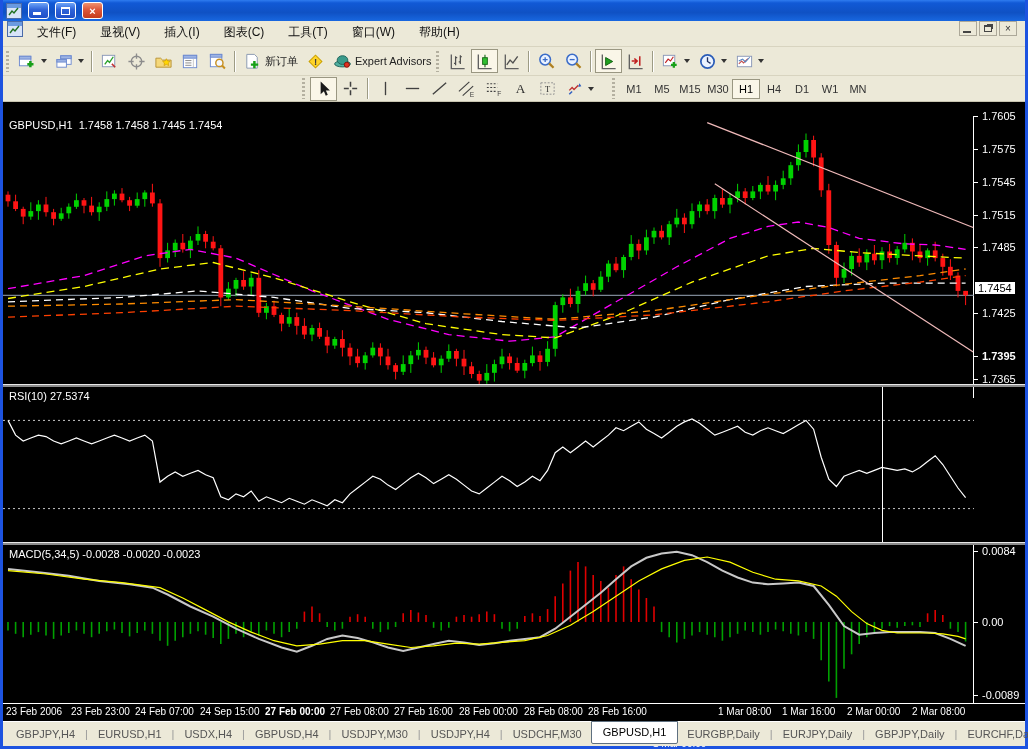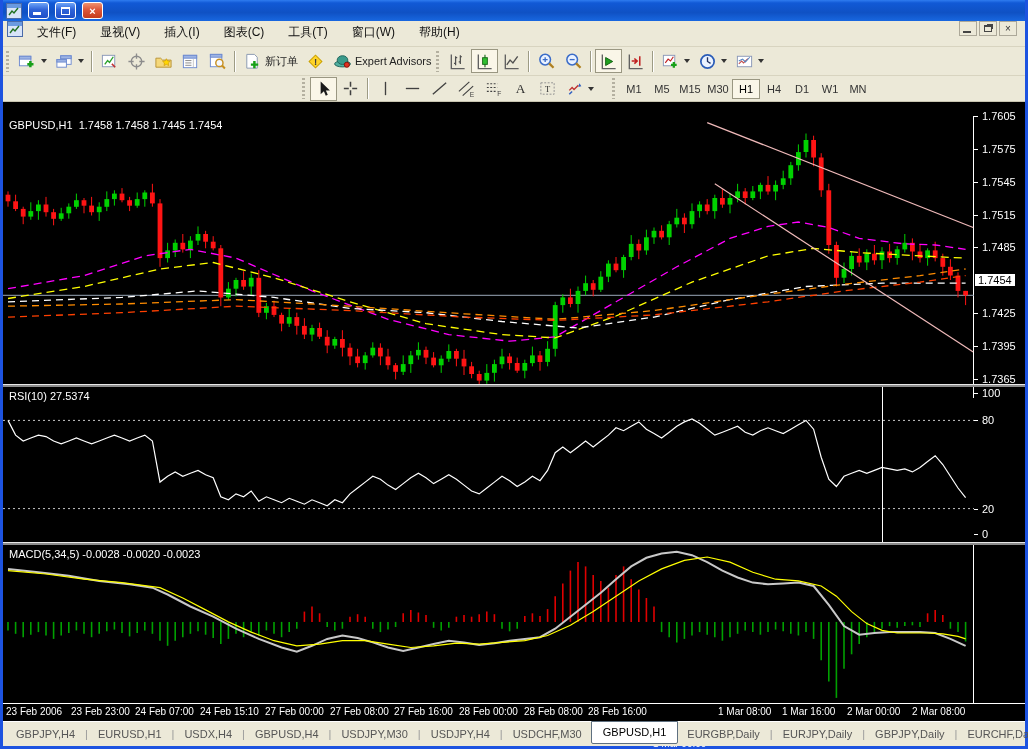--- a/index.html
+++ b/index.html
@@ -668,40 +668,34 @@
           <path d="M711.8 67.8L970.2 236.1" fill="none" stroke="#EFB9B9" stroke-width="1.2"></path>
         </svg>
     </div>
     <div class="scale" id="scale-main">
         <span class="tick" style="top: 8.2093px;"><i></i>1.7605</span>
         <span class="tick" style="top: 41px;"><i></i>1.7575</span>
         <span class="tick" style="top: 73.7907px;"><i></i>1.7545</span>
         <span class="tick" style="top: 106.581px;"><i></i>1.7515</span>
         <span class="tick" style="top: 139.372px;"><i></i>1.7485</span>
         <span class="tick" style="top: 204.953px;"><i></i>1.7425</span>
-        <span class="tick" style="top: 238px;"><i></i>1.7395</span>
+        <span class="tick" style="top: 248px; font-weight: bold;"><i></i>1.7395</span>
         <span class="tick" style="top: 270.535px;"><i></i>1.7365</span>
-        <span class="curprice" style="top: 172px; text-align: right;">1.7454</span>
+        <span class="curprice" style="top: 180px; text-align: right;">1.7454</span>
       </div>
     <div class="pane-sep" id="sep1"></div>
 
     <div class="pane" id="pane-rsi">
       <span class="pane-label">RSI(10) 27.5374</span>
       <svg id="svg-rsi" width="971" height="155">
           <line x1="0" y1="33.4" x2="971" y2="33.4" stroke="#C8C8C8" stroke-width="1" stroke-dasharray="2 3"></line>
           <line x1="0" y1="121.6" x2="971" y2="121.6" stroke="#C8C8C8" stroke-width="1" stroke-dasharray="2 3"></line>
           <path d="M5.0 33.4L12.6 48.1L20.2 54.0L27.8 51.0L35.4 48.1L43.0 49.6L50.6 54.0L58.2 56.9L65.8 54.0L73.4 51.0L81.0 54.0L88.6 56.9L96.2 54.0L103.8 51.0L111.4 48.1L119.0 51.0L126.6 54.0L134.2 51.0L141.8 48.1L149.4 54.0L157.0 95.1L164.6 89.3L172.2 84.9L179.8 89.3L187.4 86.3L195.0 83.4L202.6 87.8L210.2 90.7L217.8 109.8L225.4 112.8L233.0 106.9L240.6 109.8L248.2 104.0L255.8 114.3L263.4 109.8L271.0 112.8L278.6 115.7L286.2 111.3L293.8 114.3L301.4 117.2L309.0 112.8L316.6 115.7L324.2 118.7L331.8 112.8L339.4 115.7L347.0 106.9L354.6 101.0L362.2 95.1L369.8 89.3L377.4 92.2L385.0 98.1L392.6 102.5L400.2 96.6L407.8 90.7L415.4 86.3L423.0 90.7L430.6 96.6L438.2 92.2L445.8 87.8L453.4 92.2L461.0 98.1L468.6 104.0L476.2 106.9L483.8 101.0L491.4 95.1L499.0 89.3L506.6 93.7L514.2 99.5L521.8 95.1L529.4 89.3L537.0 93.7L544.6 83.4L552.2 65.7L559.8 59.9L567.4 65.7L575.0 59.9L582.6 54.0L590.2 59.9L597.8 54.0L605.4 48.1L613.0 40.8L620.6 43.7L628.2 39.3L635.8 34.9L643.4 42.2L651.0 46.6L658.6 51.0L666.2 45.2L673.8 39.3L681.4 34.9L689.0 31.9L696.6 36.3L704.2 42.2L711.8 48.1L719.4 45.2L727.0 42.2L734.6 39.3L742.2 45.2L749.8 48.1L757.4 43.7L765.0 40.8L772.6 43.7L780.2 46.6L787.8 42.2L795.4 37.8L803.0 33.4L810.6 42.2L818.2 70.2L825.8 92.2L833.4 99.5L841.0 89.3L848.6 86.3L856.2 83.4L863.8 86.3L871.4 83.4L879.0 80.4L886.6 81.9L894.2 83.4L901.8 81.9L909.4 84.9L917.0 80.4L924.6 74.6L932.2 68.7L939.8 77.5L947.4 89.3L955.0 101.0L962.6 110.6" fill="none" stroke="#FFFFFF" stroke-width="1.2"></path>
         </svg>
     </div>
-    <div class="scale" id="scale-rsi">
-        <span class="tick" style="top: 0px;"><i></i>100</span>
-        <span class="tick" style="top: 27.4px;"><i></i>80</span>
-        <span class="tick" style="top: 115.6px;"><i></i>20</span>
-        <span class="tick" style="top: 141px;"><i></i>0</span>
-      </div>
     <div class="pane-sep" id="sep2"></div>
 
     <div class="pane" id="pane-macd">
       <span class="pane-label">MACD(5,34,5) -0.0028 -0.0020 -0.0023</span>
       <svg id="svg-macd" width="971" height="158">
           <line x1="5" y1="76.9" x2="5" y2="85.4" stroke="#00A000" stroke-width="1.6"></line>
           <line x1="12.6" y1="76.9" x2="12.6" y2="88.8" stroke="#00A000" stroke-width="1.6"></line>
           <line x1="20.2" y1="76.9" x2="20.2" y2="92.2" stroke="#00A000" stroke-width="1.6"></line>
           <line x1="27.799999999999997" y1="76.9" x2="27.799999999999997" y2="89.7" stroke="#00A000" stroke-width="1.6"></line>
           <line x1="35.4" y1="76.9" x2="35.4" y2="87.1" stroke="#00A000" stroke-width="1.6"></line>
@@ -824,27 +818,32 @@
           <line x1="924.5999999999999" y1="76.9" x2="924.5999999999999" y2="68.3" stroke="#E00000" stroke-width="1.6"></line>
           <line x1="932.1999999999999" y1="76.9" x2="932.1999999999999" y2="64.9" stroke="#E00000" stroke-width="1.6"></line>
           <line x1="939.8" y1="76.9" x2="939.8" y2="70.0" stroke="#E00000" stroke-width="1.6"></line>
           <line x1="947.4" y1="76.9" x2="947.4" y2="83.7" stroke="#00A000" stroke-width="1.6"></line>
           <line x1="955" y1="76.9" x2="955" y2="87.1" stroke="#00A000" stroke-width="1.6"></line>
           <line x1="962.5999999999999" y1="76.9" x2="962.5999999999999" y2="96.5" stroke="#00A000" stroke-width="1.6"></line>
           <path d="M5.0 23.9L35.4 27.3L65.8 30.7L96.2 35.9L126.6 39.3L149.4 42.7L164.6 49.5L187.4 61.5L210.2 71.7L233.0 83.7L255.8 93.9L278.6 102.5L293.8 106.8L309.0 100.8L324.2 93.9L339.4 90.5L354.6 93.1L369.8 97.4L385.0 102.5L400.2 105.9L415.4 102.5L430.6 99.1L445.8 95.7L461.0 97.4L476.2 99.9L491.4 98.2L506.6 95.7L521.8 93.9L537.0 92.2L552.2 83.7L567.4 71.7L582.6 59.8L597.8 47.8L613.0 34.2L628.2 21.4L643.4 12.8L658.6 8.5L673.8 6.8L689.0 10.2L704.2 17.1L719.4 25.6L734.6 32.5L749.8 37.6L765.0 39.3L780.2 38.4L795.4 37.6L810.6 41.0L825.8 59.8L841.0 81.1L856.2 89.7L871.4 88.0L886.6 87.1L901.8 87.1L917.0 87.1L932.2 88.0L947.4 93.9L962.6 100.8" fill="none" stroke="#C8C8C8" stroke-width="2"></path>
           <path d="M5.0 25.6L43.0 29.0L81.0 34.2L119.0 37.6L157.0 42.7L179.8 53.0L202.6 64.9L225.4 76.9L248.2 87.1L271.0 95.7L293.8 100.8L316.6 99.1L339.4 95.7L362.2 95.7L385.0 99.1L407.8 102.5L430.6 100.8L453.4 98.2L476.2 99.1L499.0 97.4L521.8 95.7L544.6 90.5L567.4 80.3L590.2 66.6L613.0 51.2L635.8 35.9L658.6 23.9L681.4 15.4L704.2 12.0L727.0 17.1L749.8 27.3L772.6 34.2L795.4 35.9L818.2 41.0L833.4 51.2L848.6 66.6L863.8 78.6L879.0 85.4L894.2 88.0L909.4 88.0L924.6 88.0L939.8 88.8L955.0 91.4L962.6 93.9" fill="none" stroke="#FFFF00" stroke-width="1.2"></path>
         </svg>
     </div>
+    <div class="scale" id="scale-macd">
+        <span class="tick" style="top: 0px;"><i></i>0.0084</span>
+        <span class="tick" style="top: 70.8649px;"><i></i>0.00</span>
+        <span class="tick" style="top: 144px;"><i></i>-0.0089</span>
+      </div>
 
     <div id="time-axis">
         <span style="left: 3px;">23 Feb 2006</span>
         <span style="left: 68px;">23 Feb 23:00</span>
         <span style="left: 132px;">24 Feb 07:00</span>
-        <span style="left: 197px;">24 Feb 15:10</span>
-        <span style="left: 262px;">27 Feb 00:00</span>
+        <span style="left: 197px;">24 Sep 15:00</span>
+        <span style="left: 262px; font-weight: bold;">27 Feb 00:00</span>
         <span style="left: 327px;">27 Feb 08:00</span>
         <span style="left: 391px;">27 Feb 16:00</span>
         <span style="left: 456px;">28 Feb 00:00</span>
         <span style="left: 521px;">28 Feb 08:00</span>
         <span style="left: 585px;">28 Feb 16:00</span>
         <span style="left: 650px; margin-top: 32px;">1 Mar 00:00</span>
         <span style="left: 715px;">1 Mar 08:00</span>
         <span style="left: 779px;">1 Mar 16:00</span>
         <span style="left: 844px;">2 Mar 00:00</span>
         <span style="left: 909px;">2 Mar 08:00</span>

